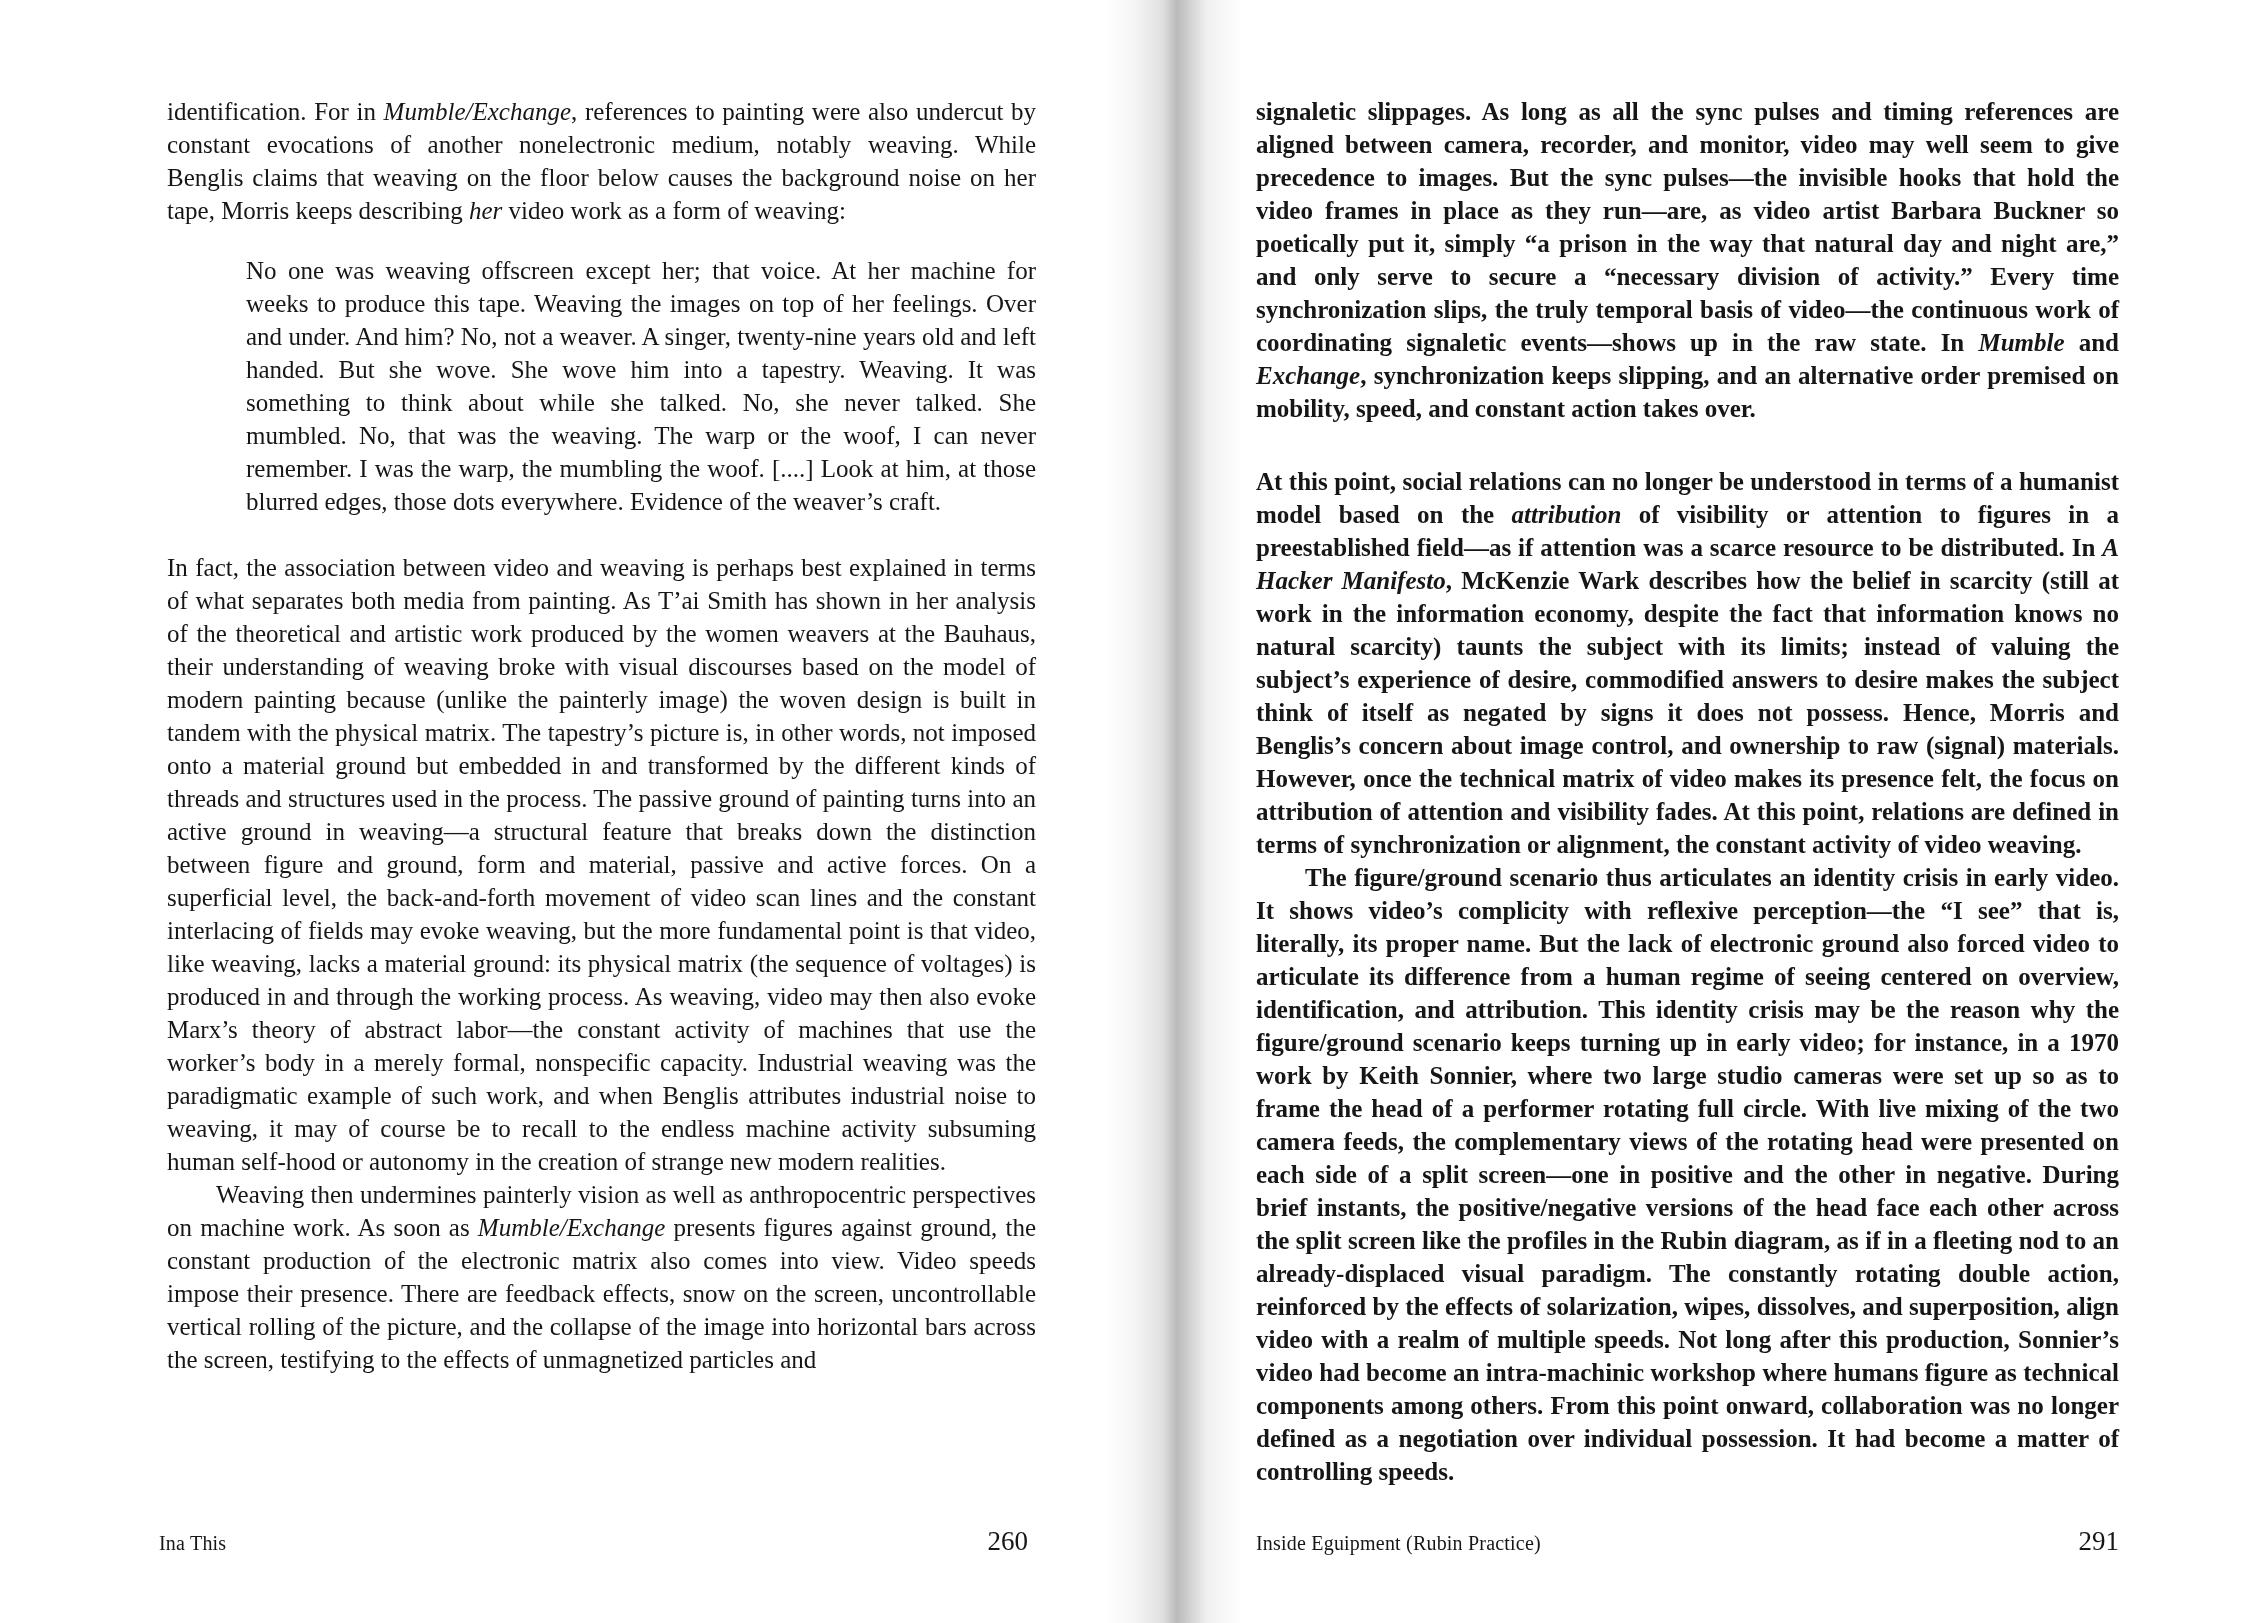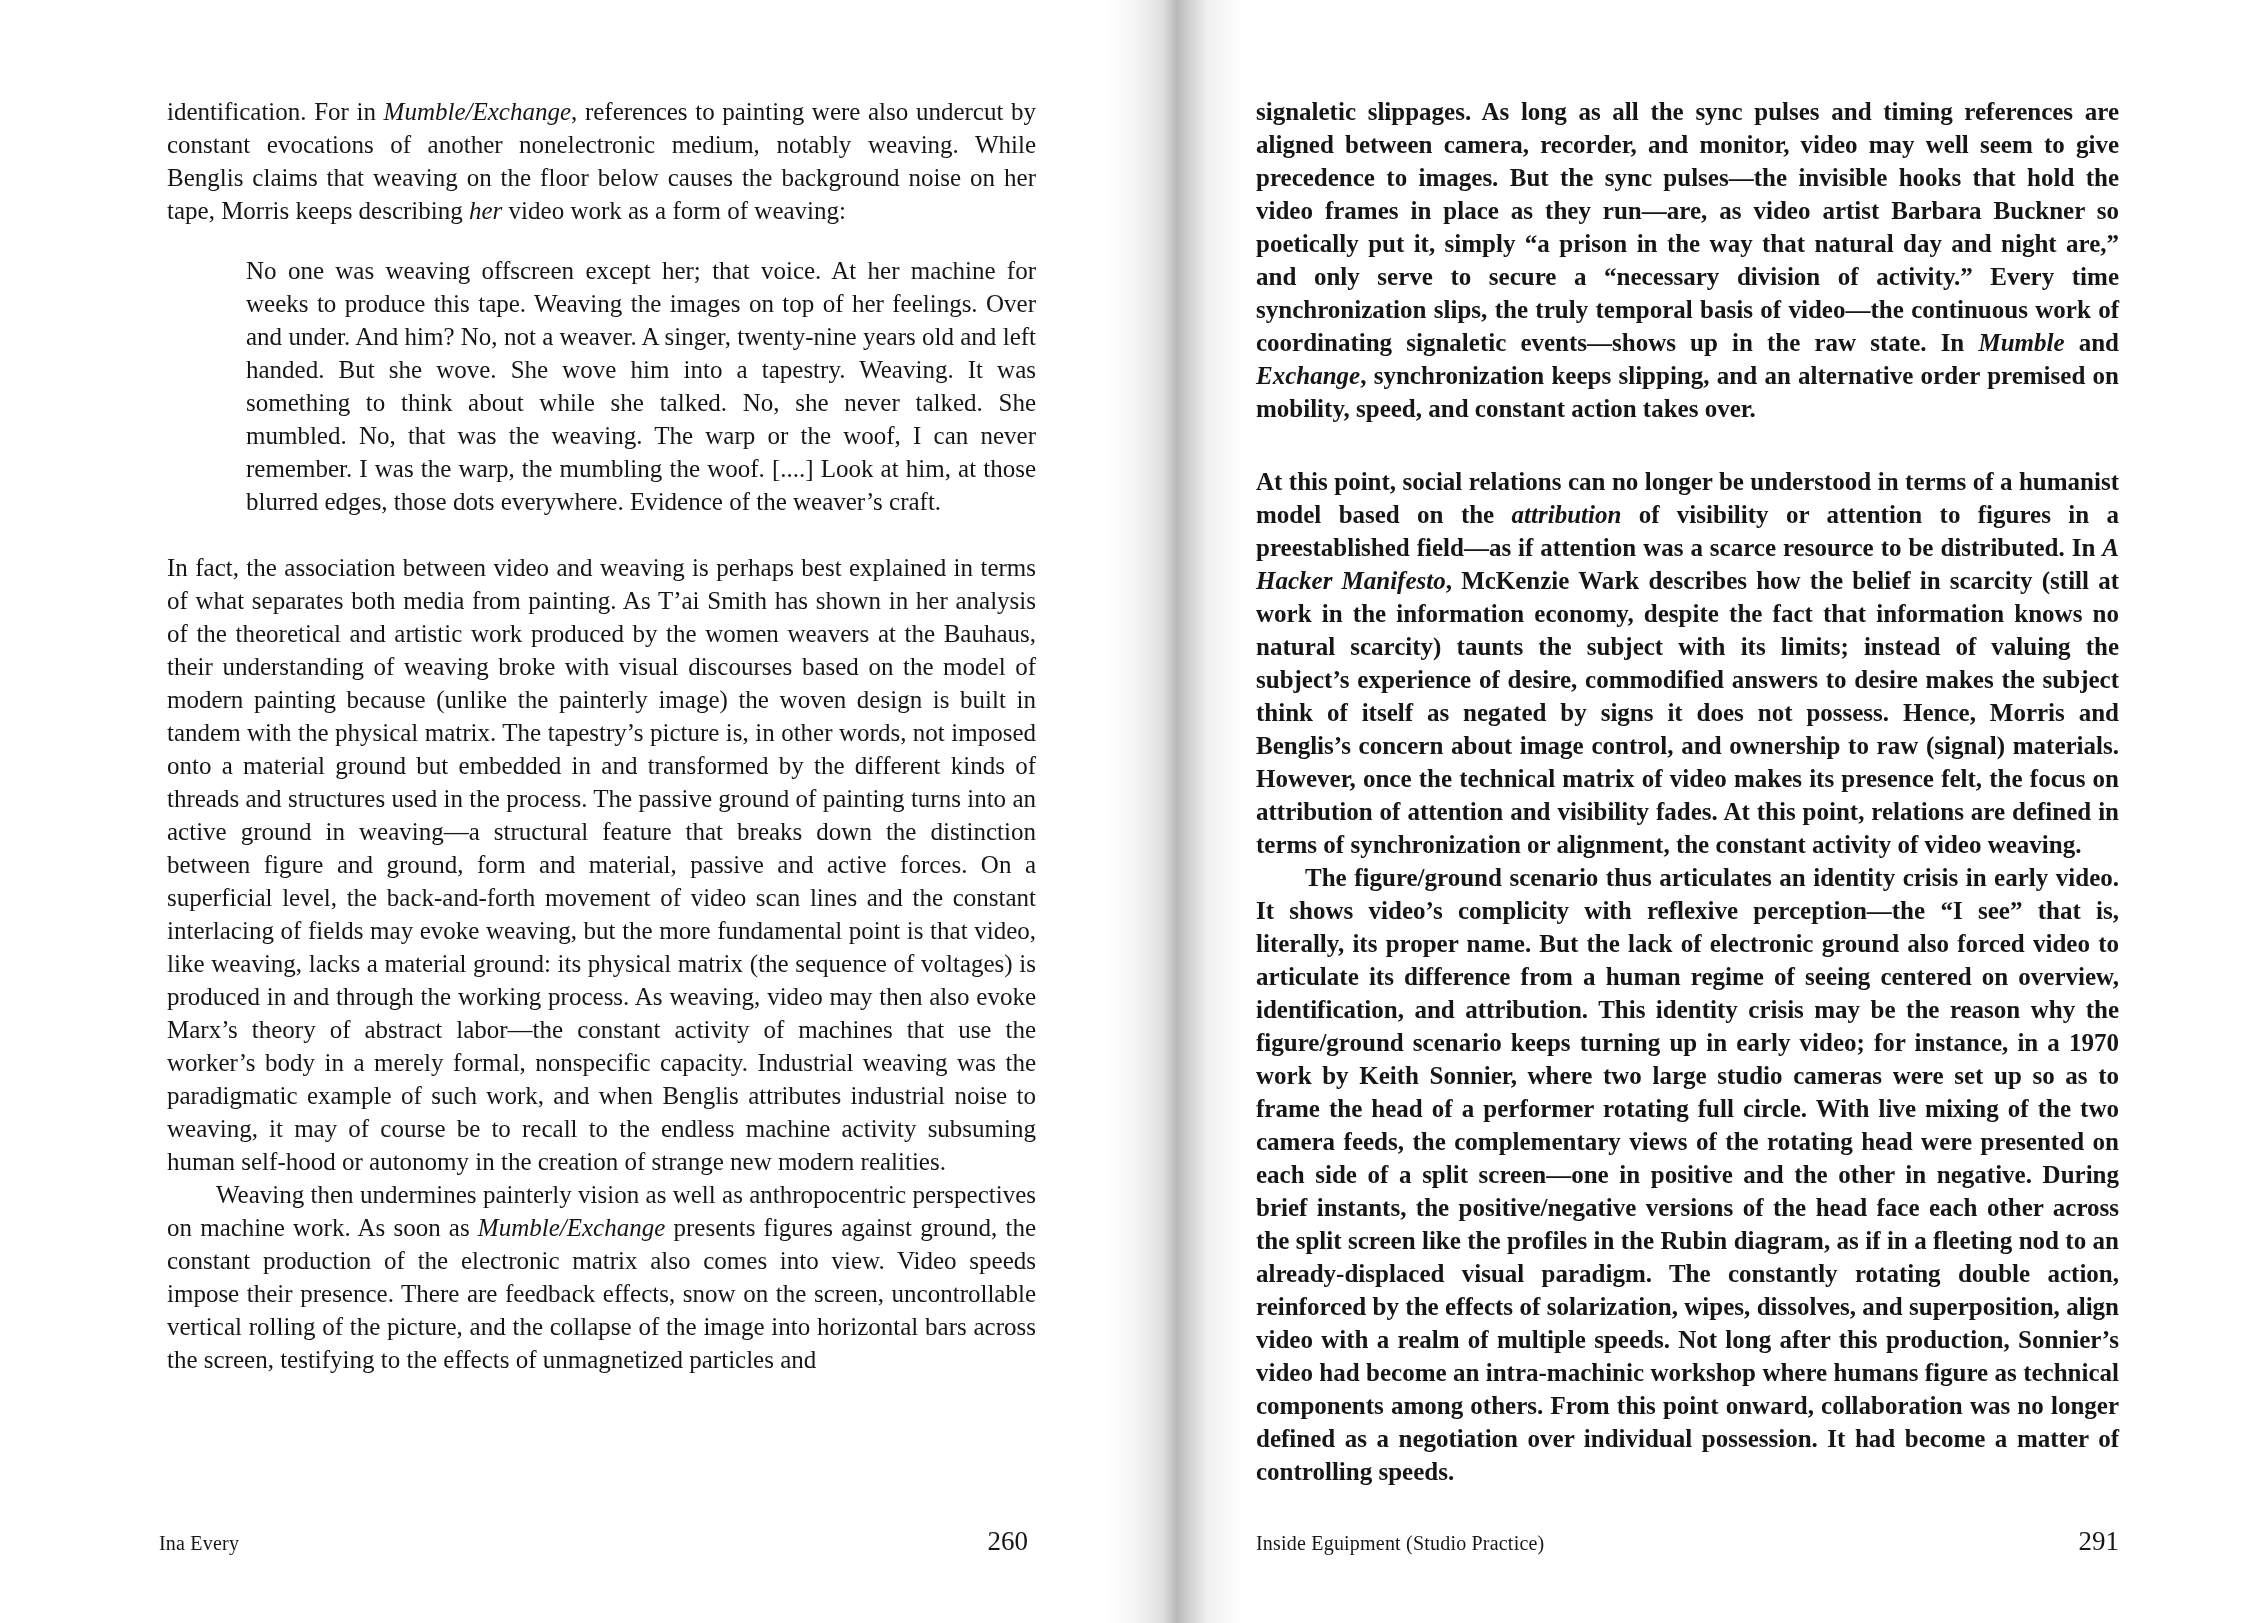--- a/index.html
+++ b/index.html
@@ -73,21 +73,21 @@
 
 <div class="page-col" id="right-col">
     <p class="para"><span>signaletic slippages. As long as all the sync pulses and timing references are aligned between camera, recorder, and monitor, video may well seem to give precedence to images. But the sync pulses—the invisible hooks that hold the video frames in place as they run—are, as video artist Barbara Buckner so poetically put it, simply “a prison in the way that natural day and night are,” and only serve to secure a “necessary division of activity.” Every time synchronization slips, the truly temporal basis of video—the continuous work of coordinating signaletic events—shows up in the raw state. In </span><span class="it">Mumble</span><span> and </span><span class="it">Exchange</span><span>, synchronization keeps slipping, and an alternative order premised on mobility, speed, and constant action takes over.</span></p>
     <p class="para spaced"><span>At this point, social relations can no longer be understood in terms of a humanist model based on the </span><span class="it">attribution</span><span> of visibility or attention to figures in a preestablished field—as if attention was a scarce resource to be distributed. In </span><span class="it">A Hacker Manifesto</span><span>, McKenzie Wark describes how the belief in scarcity (still at work in the information economy, despite the fact that information knows no natural scarcity) taunts the subject with its limits; instead of valuing the subject’s experience of desire, commodified answers to desire makes the subject think of itself as negated by signs it does not possess. Hence, Morris and Benglis’s concern about image control, and ownership to raw (signal) materials. However, once the technical matrix of video makes its presence felt, the focus on attribution of attention and visibility fades. At this point, relations are defined in terms of synchronization or alignment, the constant activity of video weaving.</span></p>
     <p class="para indent"><span>The figure/ground scenario thus articulates an identity crisis in early video. It shows video’s complicity with reflexive perception—the “I see” that is, literally, its proper name. But the lack of electronic ground also forced video to articulate its difference from a human regime of seeing centered on overview, identification, and attribution. This identity crisis may be the reason why the figure/ground scenario keeps turning up in early video; for instance, in a 1970 work by Keith Sonnier, where two large studio cameras were set up so as to frame the head of a performer rotating full circle. With live mixing of the two camera feeds, the complementary views of the rotating head were presented on each side of a split screen—one in positive and the other in negative. During brief instants, the positive/negative versions of the head face each other across the split screen like the profiles in the Rubin diagram, as if in a fleeting nod to an already-displaced visual paradigm. The constantly rotating double action, reinforced by the effects of solarization, wipes, dissolves, and superposition, align video with a realm of multiple speeds. Not long after this production, Sonnier’s video had become an intra-machinic workshop where humans figure as technical components among others. From this point onward, collaboration was no longer defined as a negotiation over individual possession. It had become a matter of controlling speeds.</span></p>
   </div>
 
 <div class="gutter-shadow"></div>
 
 <div class="footer" id="left-footer">
-  <span class="footer-label">Ina Every</span>
+  <span class="footer-label">Ina This</span>
   <span class="folio">260</span>
 </div>
 
 <div class="footer" id="right-footer">
-  <span class="footer-label">Inside Eguipment (Studio Practice)</span>
+  <span class="footer-label">Inside Eguipment (Rubin Practice)</span>
   <span class="folio">291</span>
 </div>
 
 
 </body></html>

